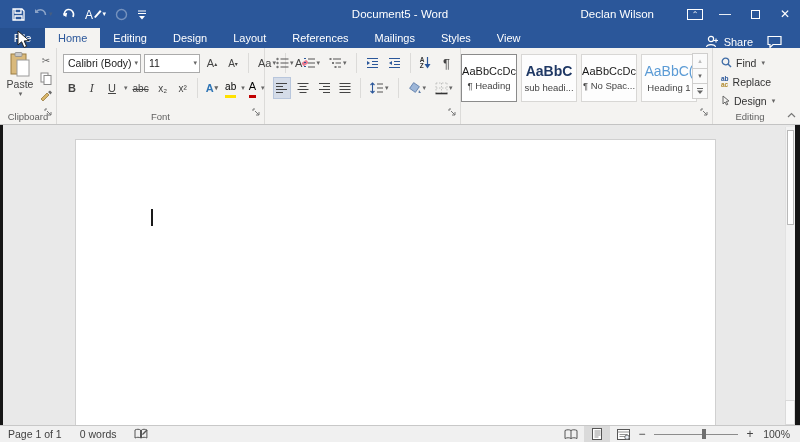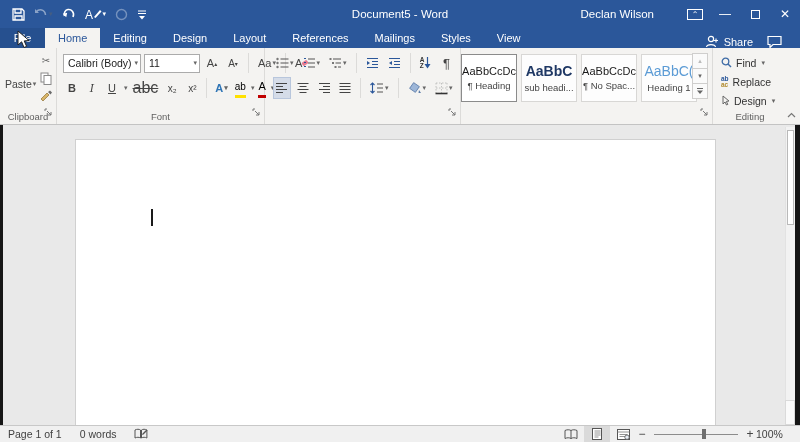--- a/index.html
+++ b/index.html
@@ -34,31 +34,31 @@
   .grp { position:relative; height:100%; border-right:1px solid #dcdbd9; }
   .grp-label { position:absolute; bottom:2px; left:0; right:0; text-align:center; font-size:9.5px; color:#5f5f5f; }
   .launcher { position:absolute; bottom:3px; right:3px; }
   .row { position:absolute; display:flex; align-items:center; }
   .btn { display:flex; align-items:center; justify-content:center; color:#444; font-size:11px; height:22px; min-width:18px; padding:0 2px; border:1px solid transparent; }
   .btn.sel { background:#d5dce8; border-color:#b8c6dc; }
   .dd { font-size:7px; color:#666; margin-left:1px; }
   .vsep { width:1px; height:20px; background:#dcdbd9; margin:0 3px; }
 
   
-  .paste-btn { position:absolute; top:4px; left:5px; width:30px; height:64px; display:flex; flex-direction:row; align-items:center; font-size:10.5px; color:#444; }
+  .paste-btn { position:absolute; top:4px; left:5px; width:30px; height:64px; display:flex; flex-direction:column; align-items:center; font-size:10.5px; color:#444; }
   .clip-col { position:absolute; top:4px; left:38px; display:flex; flex-direction:column; gap:2px; }
   .small-btn { width:16px; height:16px; display:flex; align-items:center; justify-content:center; font-size:10px; color:#7a6a52; }
 
   
   .combo { background:#fff; border:1px solid #ababab; height:19px; display:flex; align-items:center; font-size:10.5px; color:#222; padding:0 2px 0 4px; }
   .combo .dd { margin-left:auto; }
   .glyph-b { font-weight:bold; }
   .glyph-i { font-family:"DejaVu Serif", serif; font-style:italic; }
   .glyph-u { text-decoration:underline; }
-  .glyph-strike { text-decoration:line-through; font-size:16px; }
+  .glyph-strike { text-decoration:line-through; font-size:10px; }
   .colorbar { position:absolute; left:2px; right:2px; bottom:1px; height:3.5px; }
   .stack { position:relative; height:22px; display:flex; align-items:center; justify-content:center; padding:0 2px 4px 2px; }
 
   
   .style-card { width:56px; height:48px; background:#fdfdfd; border:1px solid #d8d7d5; display:flex; flex-direction:column; align-items:center; justify-content:center; gap:3px; }
   .style-card.sel { border:1px solid #8b8b8b; background:#fff; }
   .st-sample { font-size:11px; color:#1a1a1a; white-space:nowrap; }
   .st-name { font-size:9.5px; color:#444; white-space:nowrap; }
   .scrollcol { position:absolute; top:6px; right:4px; display:flex; flex-direction:column; }
   .sc-btn { width:16px; height:16px; border:1px solid #cfcecd; background:#fafafa; display:flex; align-items:center; justify-content:center; font-size:7px; color:#666; margin-top:-1px; }
@@ -80,21 +80,21 @@
   
   .statusbar { position:absolute; top:425px; left:0; width:800px; height:17px; background:#f0f0f0; border-top:1px solid #c8c8c8; display:flex; align-items:center; font-size:10.5px; color:#414141; padding-left:8px; }
   .sb-item { margin-right:18px; display:flex; align-items:center; }
   .sb-right { margin-left:auto; display:flex; align-items:center; padding-right:10px; }
   .view-btn { width:26px; height:16px; display:flex; align-items:center; justify-content:center; }
   .view-btn.sel { background:#dadada; }
   .zoom-track { position:relative; width:84px; height:16px; margin:0 6px; }
   .zoom-track .line { position:absolute; top:8px; left:0; right:0; height:1px; background:#8c8c8c; }
   .zoom-thumb { position:absolute; top:3px; left:48px; width:4px; height:10px; background:#6e6e6e; }
   .zoom-sign { font-size:12px; color:#444; width:12px; text-align:center; }
-  .zoom-pct { width:34px; text-align:left; }
+  .zoom-pct { width:34px; text-align:right; }
 
   
   .mouse { position:absolute; top:30px; left:16px; z-index:50; }
 </style>
 </head>
 <body>
 
 <div id="app">
 
   <div class="titlebar">

